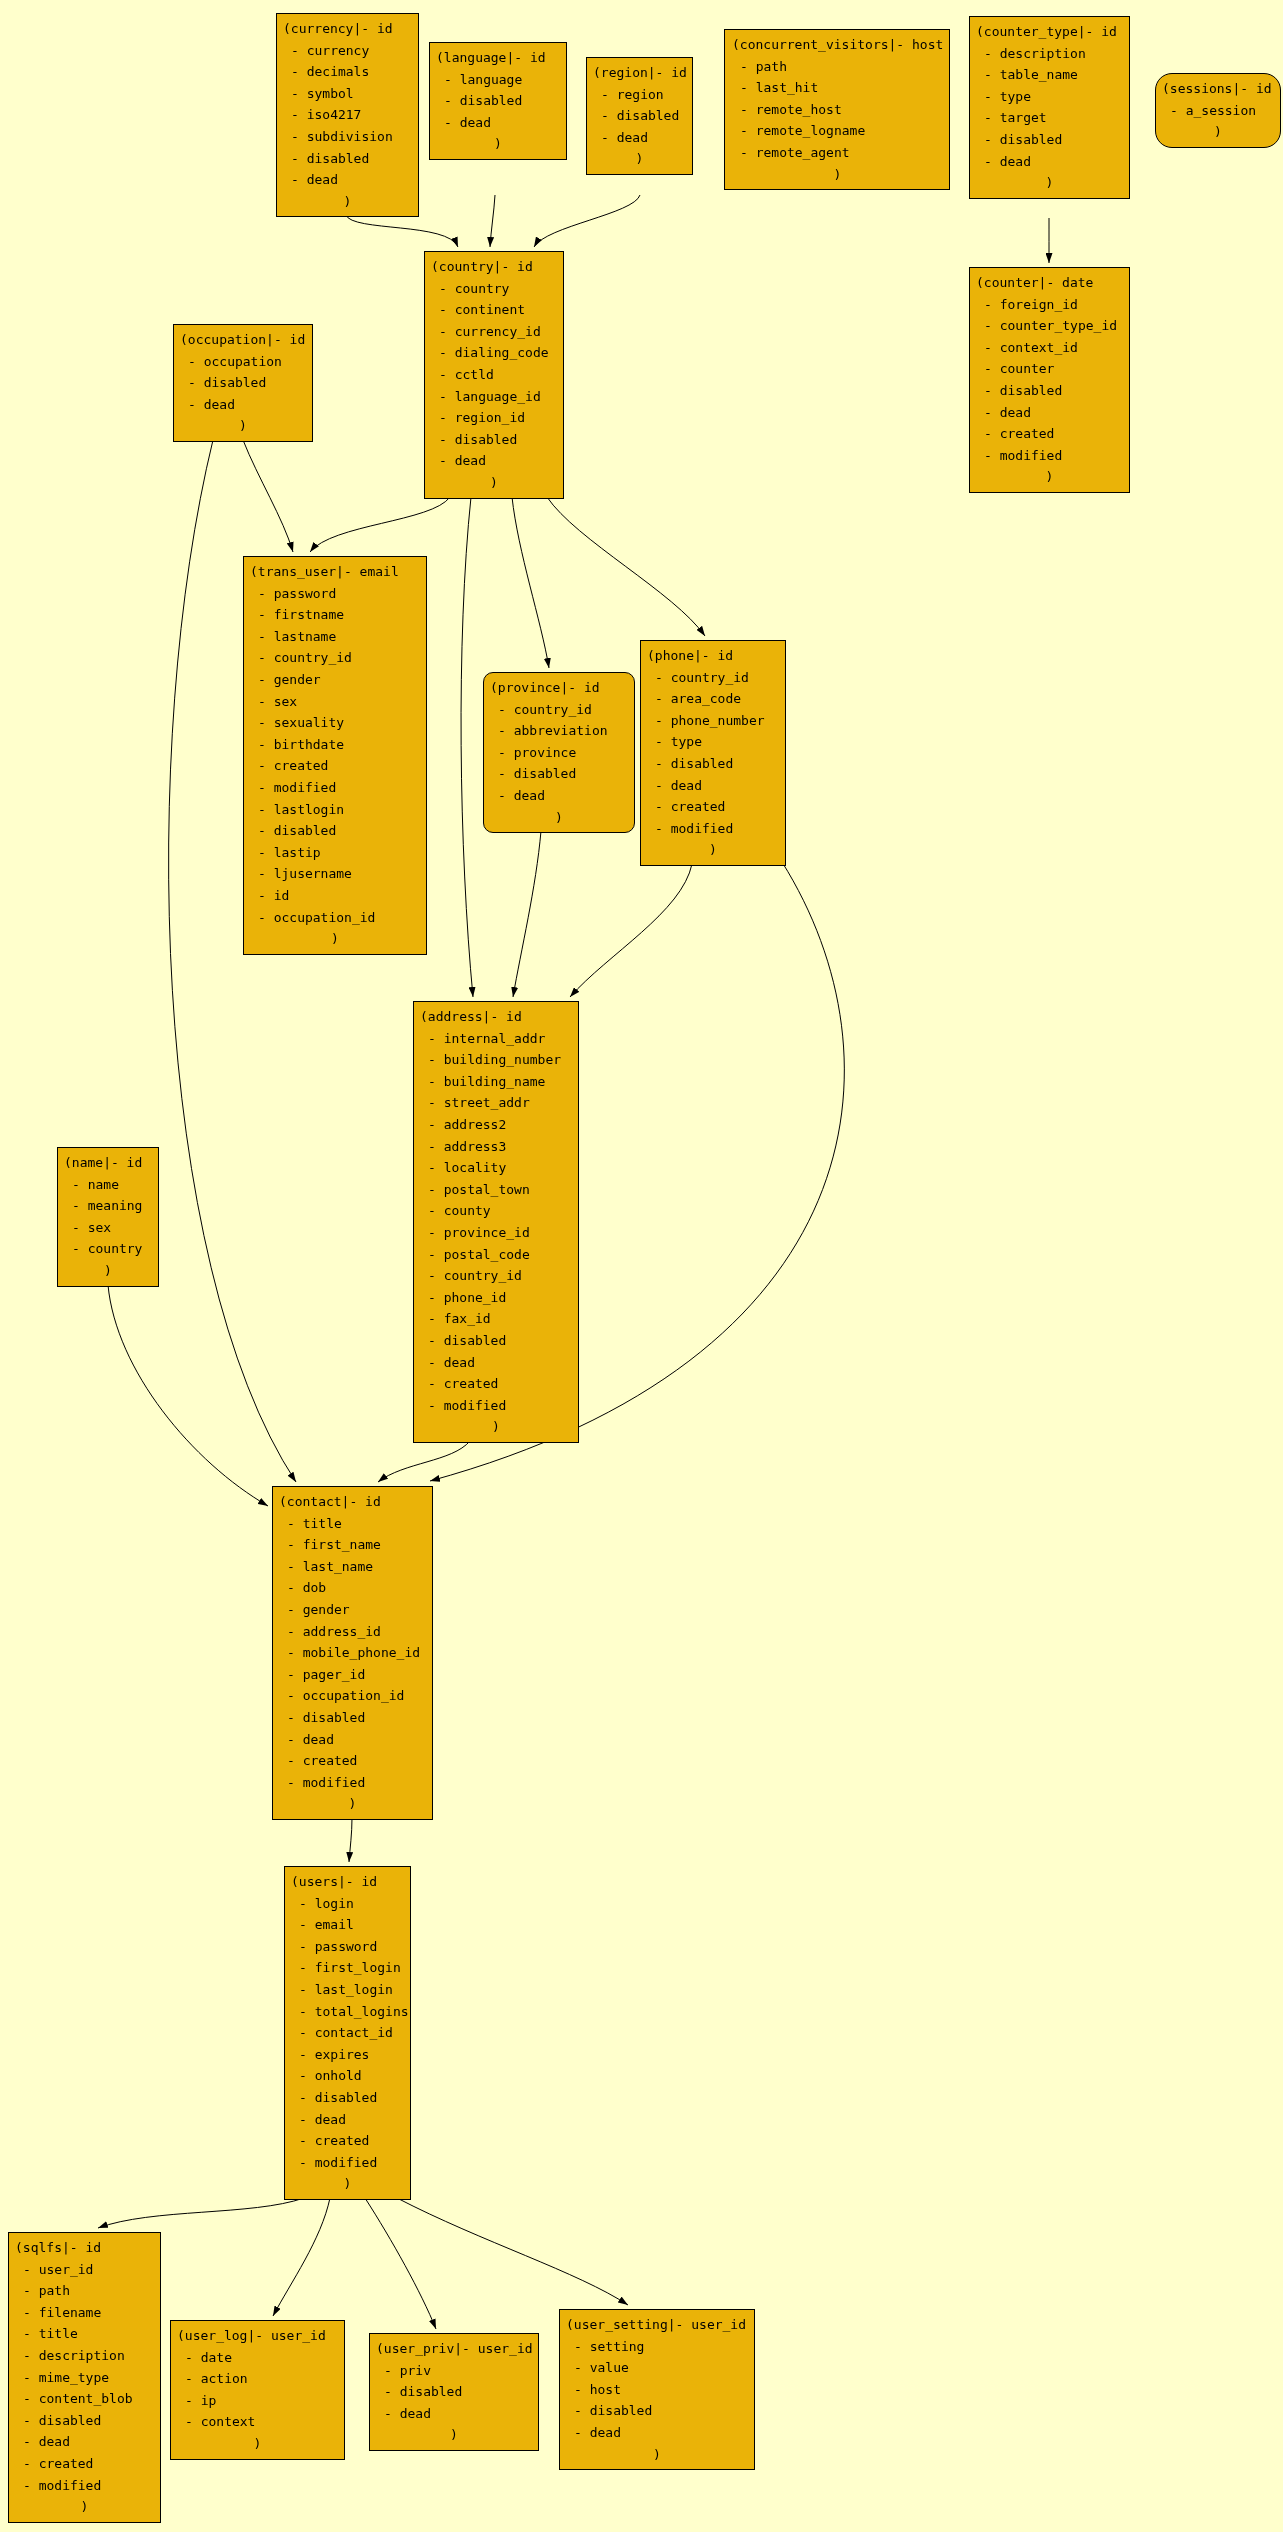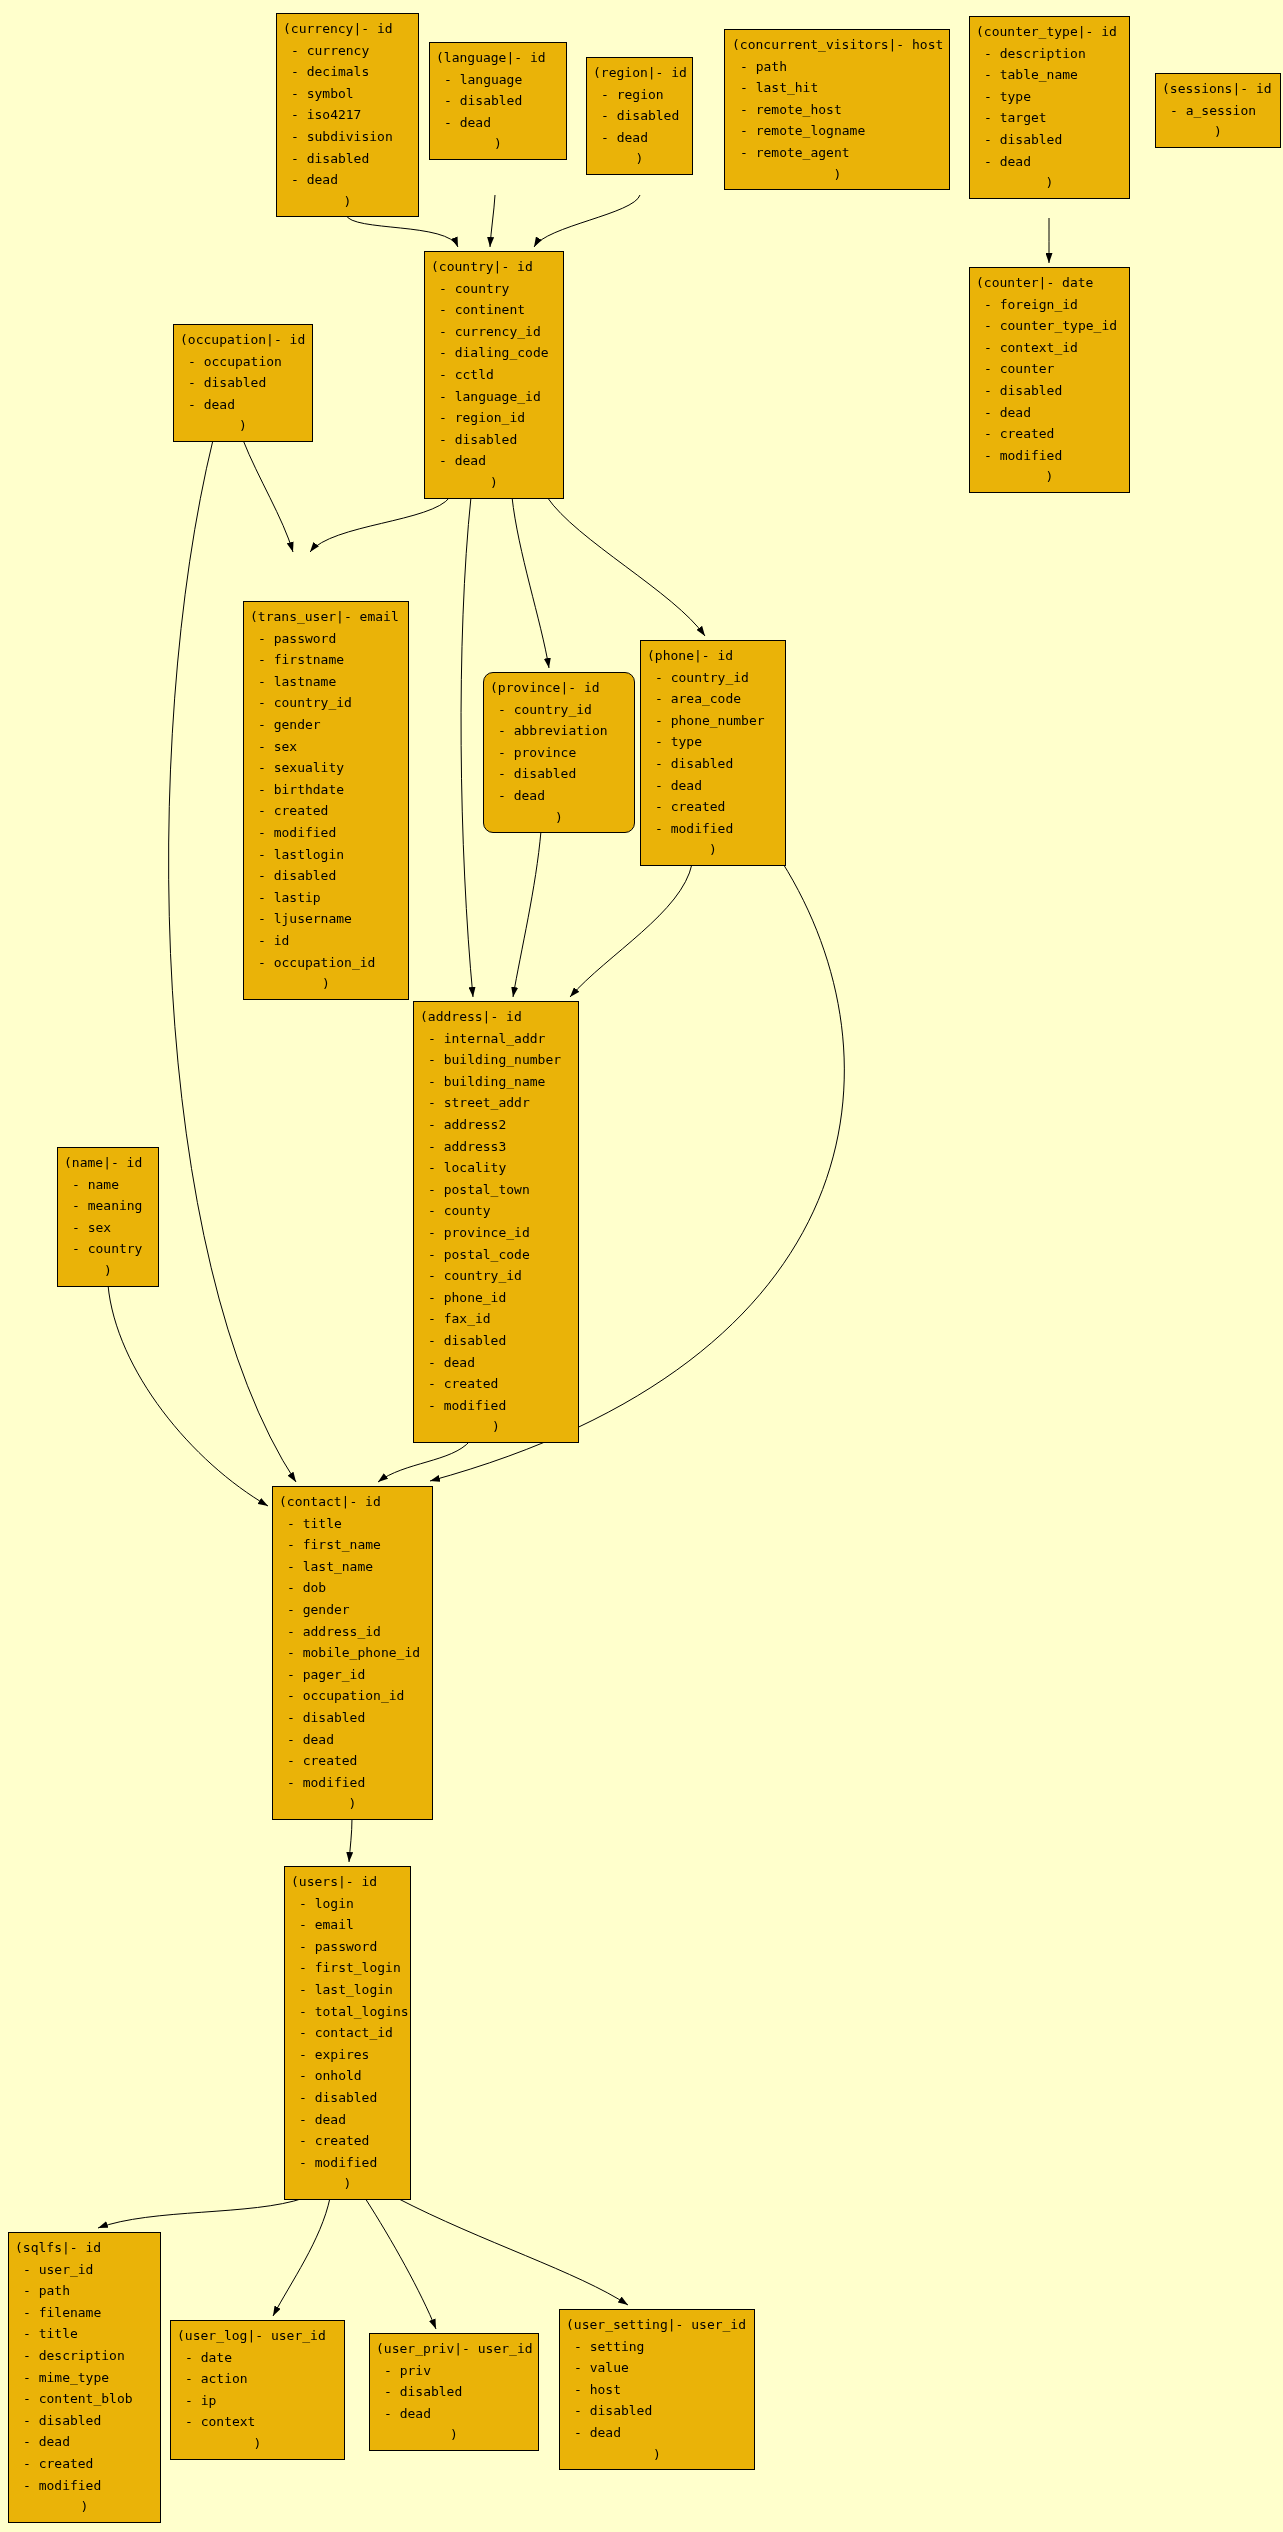--- a/index.html
+++ b/index.html
@@ -106,21 +106,21 @@
     <div class="table-node" style="left: 969px; top: 16px; width: 161px;">
       <div class="t-title">(counter_type|- id</div>
       <div class="t-field">- description</div>
       <div class="t-field">- table_name</div>
       <div class="t-field">- type</div>
       <div class="t-field">- target</div>
       <div class="t-field">- disabled</div>
       <div class="t-field">- dead</div>
       <div class="t-close">)</div>
     </div>
-    <div class="table-node" style="left: 1155px; top: 73px; width: 126px;">
+    <div class="table-node" style="left: 1155px; top: 73px; width: 126px; border-radius: 17px;">
       <div class="t-title">(sessions|- id</div>
       <div class="t-field">- a_session</div>
       <div class="t-close">)</div>
     </div>
     <div class="table-node" style="left: 969px; top: 267px; width: 161px;">
       <div class="t-title">(counter|- date</div>
       <div class="t-field">- foreign_id</div>
       <div class="t-field">- counter_type_id</div>
       <div class="t-field">- context_id</div>
       <div class="t-field">- counter</div>
@@ -143,21 +143,21 @@
       <div class="t-field">- dead</div>
       <div class="t-close">)</div>
     </div>
     <div class="table-node" style="left: 173px; top: 324px; width: 140px;">
       <div class="t-title">(occupation|- id</div>
       <div class="t-field">- occupation</div>
       <div class="t-field">- disabled</div>
       <div class="t-field">- dead</div>
       <div class="t-close">)</div>
     </div>
-    <div class="table-node" style="left: 243px; top: 556px; width: 166px; margin-top: 45px;">
+    <div class="table-node" style="left: 243px; top: 556px; width: 184px;">
       <div class="t-title">(trans_user|- email</div>
       <div class="t-field">- password</div>
       <div class="t-field">- firstname</div>
       <div class="t-field">- lastname</div>
       <div class="t-field">- country_id</div>
       <div class="t-field">- gender</div>
       <div class="t-field">- sex</div>
       <div class="t-field">- sexuality</div>
       <div class="t-field">- birthdate</div>
       <div class="t-field">- created</div>

